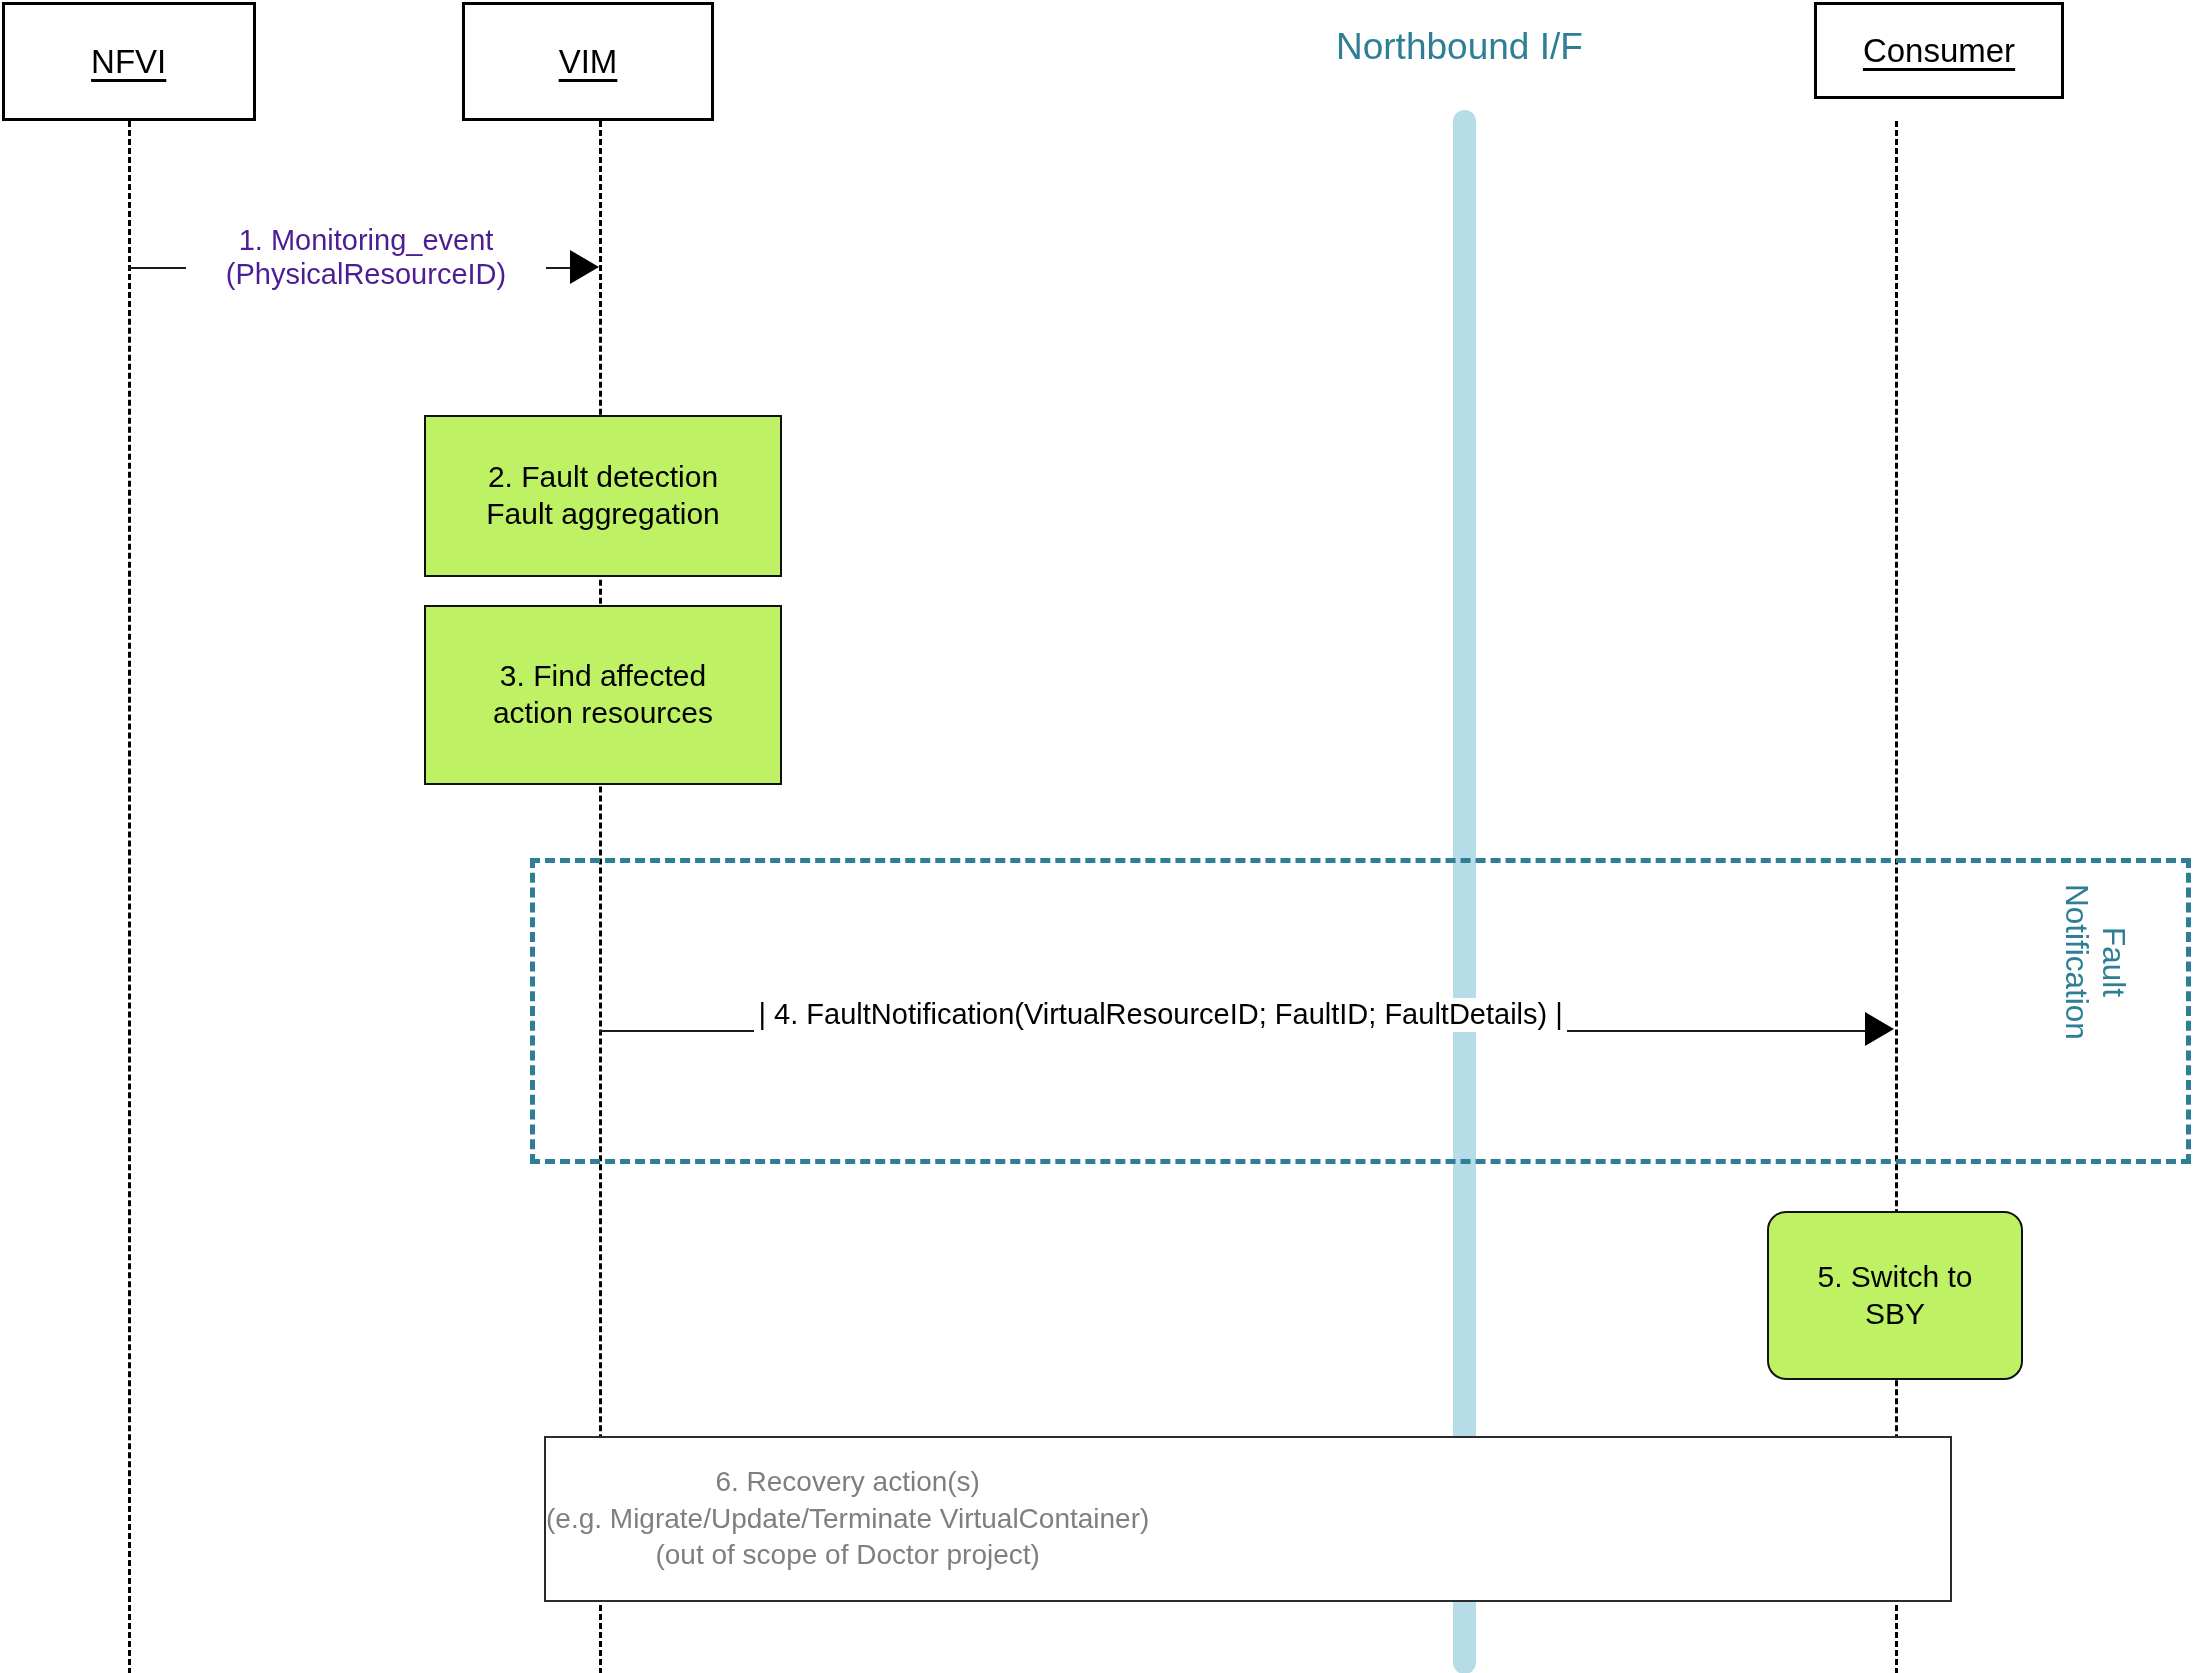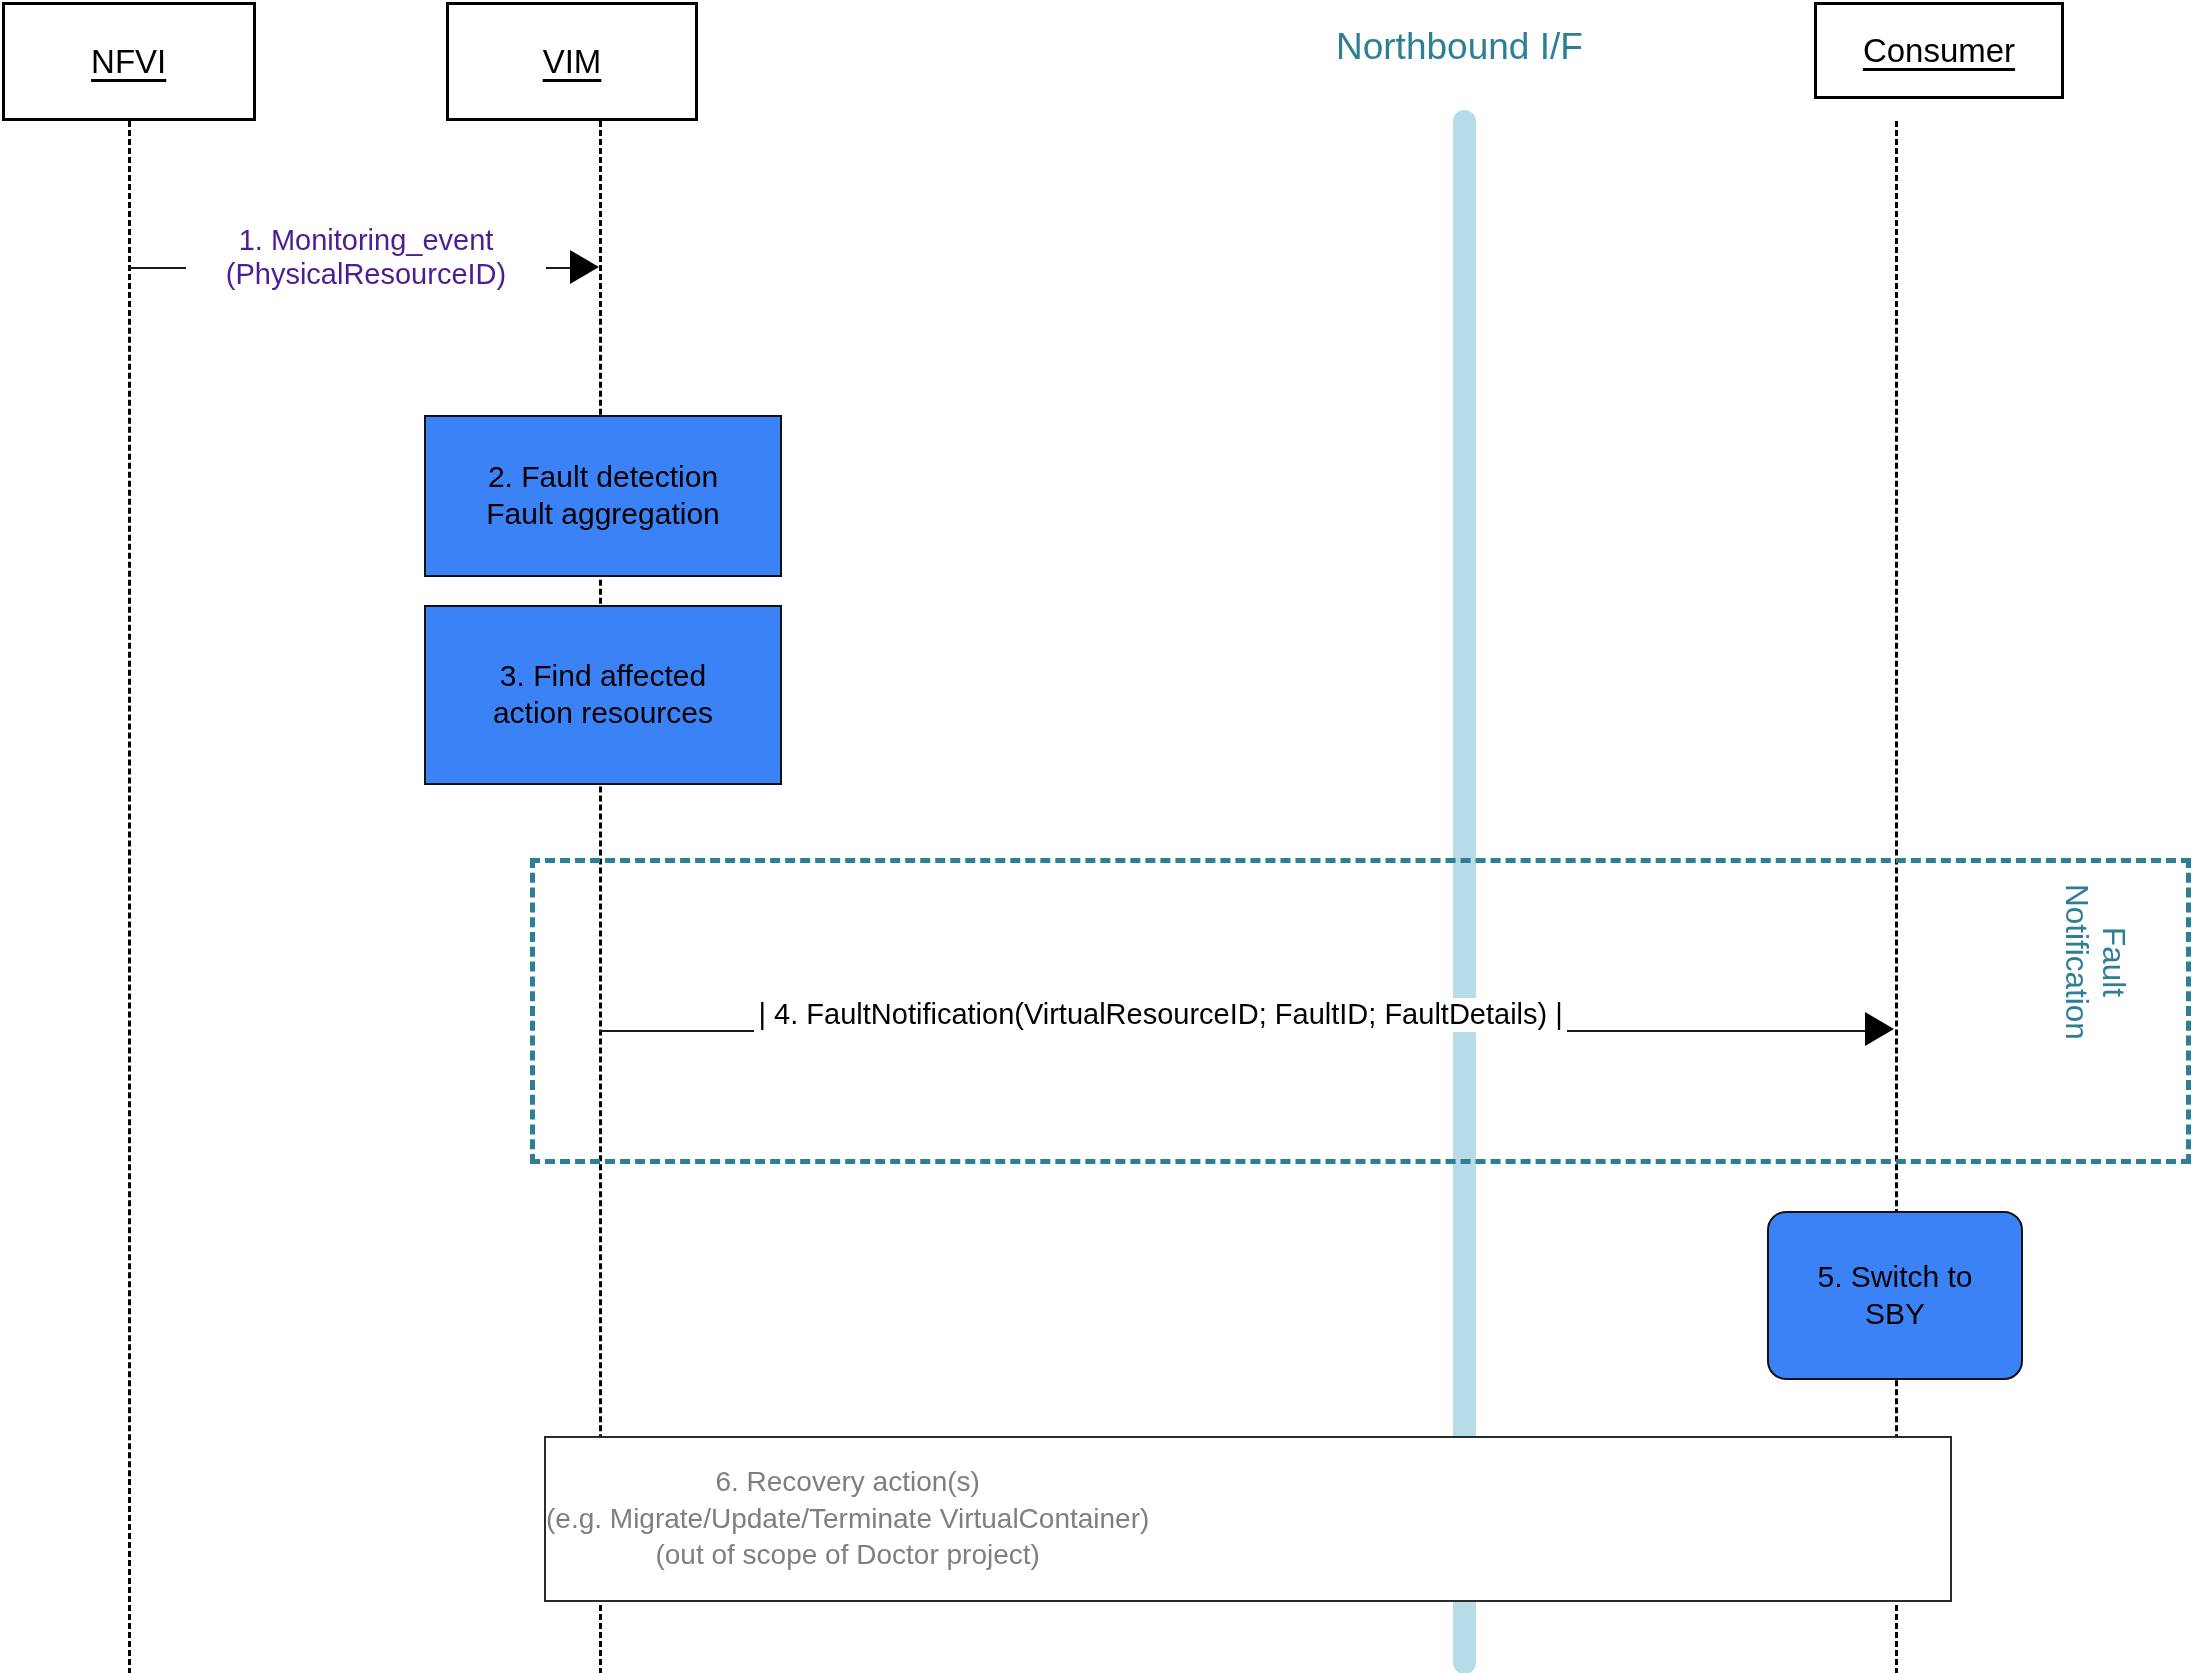--- a/index.html
+++ b/index.html
@@ -59,21 +59,21 @@
     line-height: 1;
     z-index: 4;
     margin-left: 48px;
   }
 
   
   .proc-box {
     position: absolute;
     box-sizing: border-box;
     border: 2.8px solid #111111;
-    background: #3b82f6;
+    background: #bef264;
     display: flex;
     align-items: center;
     justify-content: center;
     text-align: center;
     z-index: 6;
   }
   .proc-text {
     font-size: 30px;
     color: #000000;
     line-height: 1.22;
@@ -153,21 +153,21 @@
   <div class="lifeline" style="left:599px; top:121px; height:1553px;"></div>
   <div class="lifeline" style="left:1895px; top:121px; height:1553px;"></div>
 
   <div class="nb-bar" style="left:1453px; top:110px; width:22.5px; height:1564px;"></div>
   <div class="nb-title" style="left:1288px; top:28px;">Northbound I/F</div>
 
   <div class="actor-box" style="left:1.7px; top:1.7px; width:254px; height:119px;">
     <span class="actor-label">NFVI</span>
   </div>
 
-  <div class="actor-box" style="left:446px; top:1.7px; width:252px; height:119px;">
+  <div class="actor-box" style="left:462px; top:1.7px; width:252px; height:119px;">
     <span class="actor-label">VIM</span>
   </div>
 
   <div class="actor-box" style="left:1769px; top:1.7px; width:250px; height:97px;margin-left:45px;">
     <span class="actor-label">Consumer</span>
   </div>
 
   <div class="msg-line" style="left:128px; top:267px; width:442px;"></div>
   <div class="msg-head" style="left:570px; top:250px;"></div>
   <div style="position:absolute; left:186px; top:224px; width:360px; text-align:center;

